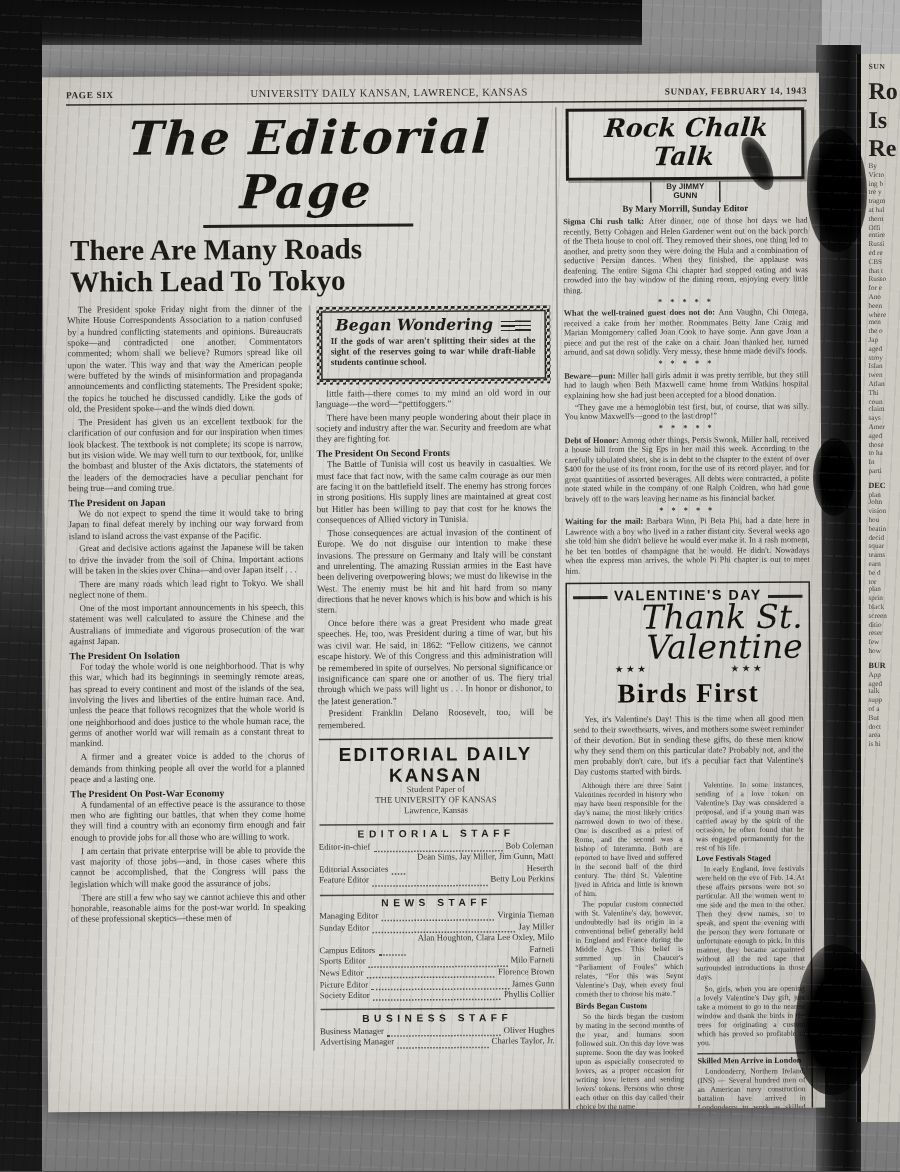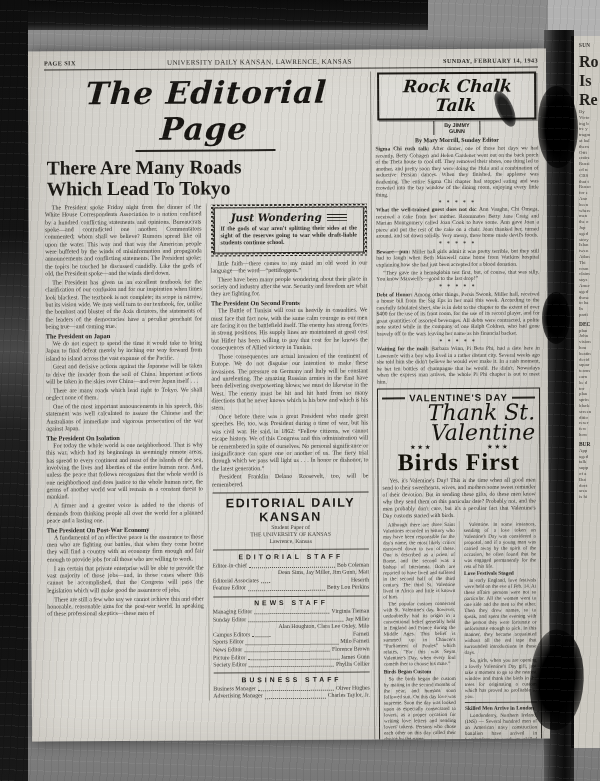--- a/index.html
+++ b/index.html
@@ -79,21 +79,21 @@
   .rc-credit{font-size:6px;font-weight:bold;text-align:center;margin-bottom:2px;color:#26241f;}
   .rc-items .para{font-size:5.5px;line-height:6.5px;}
   .rc-items .stars{font-size:5.5px;margin:1.5px 0;}
   
   .val-box{border:1.5px solid #26241f;margin-top:4px;padding:2px 4px 0 4px;}
   .val-kicker-row{display:flex;align-items:center;gap:4px;margin-top:1px;}
   .val-kicker-row .ln{flex:1;height:2px;background:#26241f;}
   .val-kicker{font-family:Liberation Sans, sans-serif;font-weight:bold;font-size:9.5px;letter-spacing:1px;color:#16140f;}
   .val-script{font-family:"DejaVu Serif",serif;font-style:italic;font-size:22px;text-align:right;color:#16140f;margin-top:0;line-height:20px;}
   .val-stars{display:flex;justify-content:space-between;width:64%;margin:0 auto;font-size:6.5px;color:#1c1a16;line-height:7px;}
-  .val-title{font-family:"Liberation Serif",serif;font-weight:900;font-size:24px;text-align:center;letter-spacing:1px;color:#121008;line-height:23px;margin:1px 0 3px 0;}
+  .val-title{font-family:"Liberation Serif",serif;font-weight:900;font-size:18px;text-align:center;letter-spacing:1px;color:#121008;line-height:23px;margin:1px 0 3px 0;}
   .val-intro .para{font-size:5.7px;line-height:6.9px;}
   .val-cols{display:flex;margin-top:2px;}
   .val-col{flex:1;min-width:0;}
   .val-col .para{font-size:5.1px;line-height:6px;text-indent:5px;}
   .val-col .subhead{font-size:5.4px;}
   .noise{position:absolute;inset:0;pointer-events:none;z-index:9;opacity:.05;
       background:repeating-linear-gradient(93deg,#000 0 1px,transparent 1px 7px),repeating-linear-gradient(2deg,#fff 0 1px,transparent 1px 11px);}
 </style>
 </head>
 <body>
@@ -211,21 +211,21 @@
               <div class="subhead">The President On Post-War Economy</div>
               <p class="para">A fundamental of an effective peace is the assurance to those men who are fighting our battles, that when they come home they will find a country with an economy firm enough and fair enough to provide jobs for all those who are willing to work.</p>
               <p class="para">I am certain that private enterprise will be able to provide the vast majority of those jobs—and, in those cases where this cannot be accomplished, that the Congress will pass the legislation which will make good the assurance of jobs.</p>
               <p class="para">There are still a few who say we cannot achieve this and other honorable, reasonable aims for the post-war world. In speaking of these professional skeptics—these men of</p>
             </div>
           <div class="cdiv"></div>
           <div class="col">
             <div class="jw-outer">
               <div class="jw-inner">
                 <div class="jw-title-row">
-                  <span class="jw-title">Just Wondering</span>
+                  <span class="jw-title">Began Wondering</span>
                   <span class="jw-lines"></span>
                 </div>
                 <div class="jw-text">If the gods of war aren't splitting their sides at the sight of the reserves going to war while draft-liable students continue school.</div>
               </div>
             </div>
             <div>
                 <p class="para">little faith—there comes to my mind an old word in our language—the word—“pettifoggers.”</p>
                 <p class="para">There have been many people wondering about their place in society and industry after the war. Security and freedom are what they are fighting for.</p>
                 <div class="subhead">The President On Second Fronts</div>
                 <p class="para">The Battle of Tunisia will cost us heavily in casualties. We must face that fact now, with the same calm courage as our men are facing it on the battlefield itself. The enemy has strong forces in strong positions. His supply lines are maintained at great cost but Hitler has been willing to pay that cost for he knows the consequences of Allied victory in Tunisia.</p>

